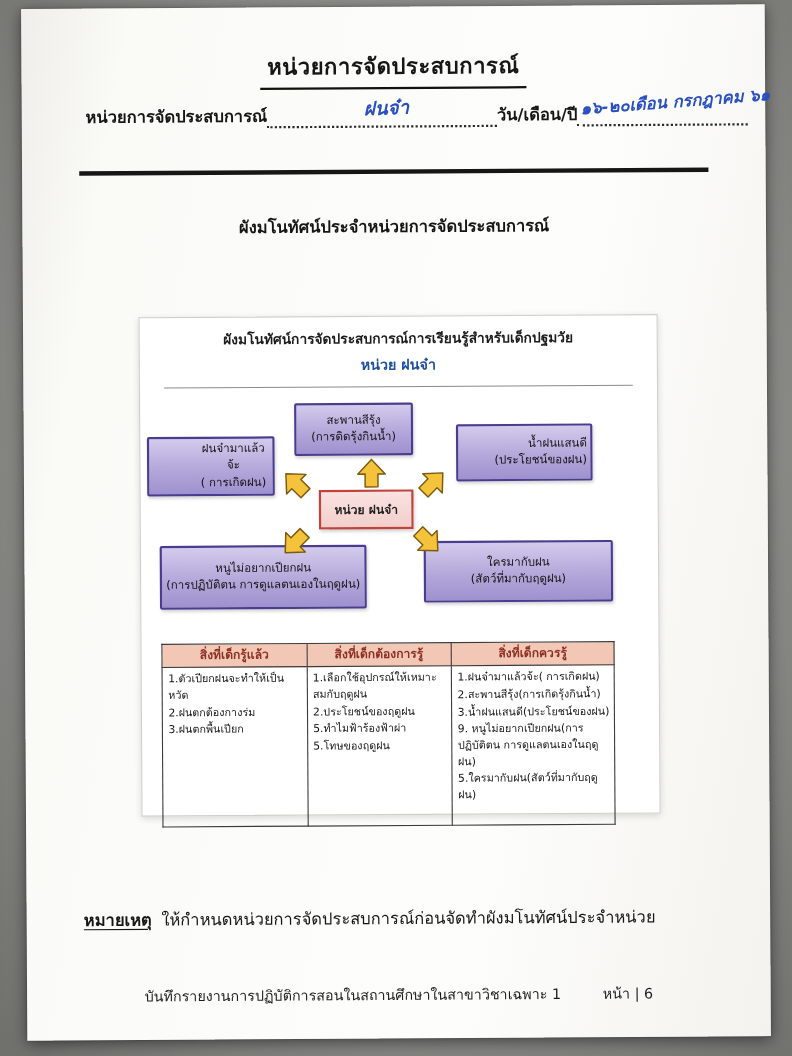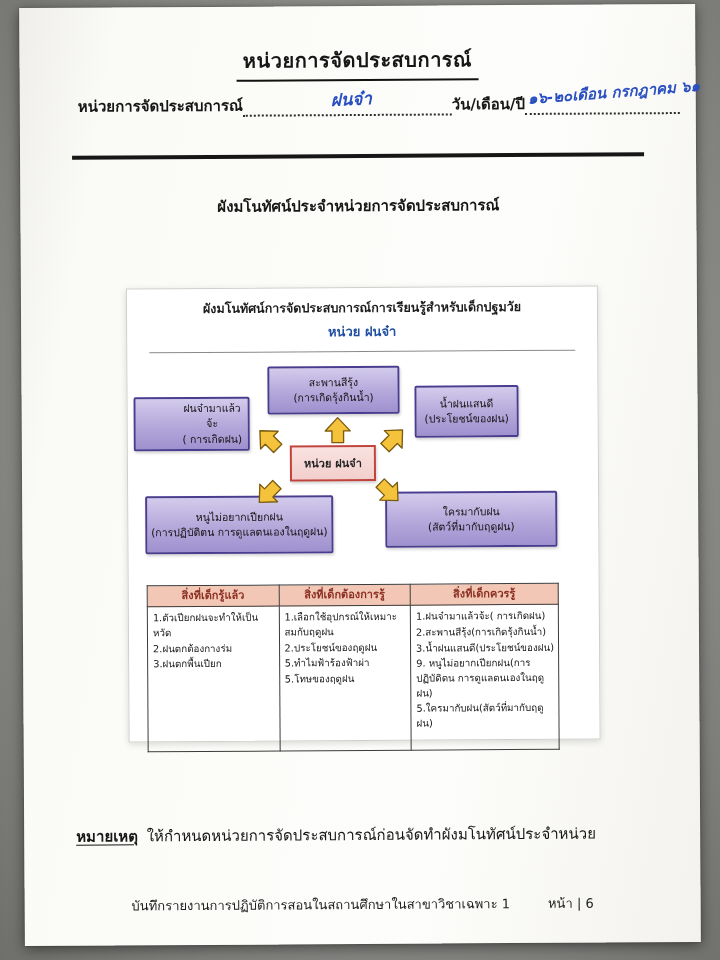--- a/index.html
+++ b/index.html
@@ -56,23 +56,23 @@
   .card-subtitle{position:absolute;top:33px;left:0;width:100%;text-align:center;
     font-size:13px;font-weight:bold;color:#1f4fa0;}
   .card-hr{position:absolute;top:63px;left:22px;right:22px;height:1px;background:#8a8a8a;}
   .node{
     position:absolute;display:flex;flex-direction:column;justify-content:center;
     text-align:center;font-size:10.5px;line-height:1.45;color:#111;
     background:linear-gradient(180deg,#d3cbec 0%,#b4a7da 55%,#9f91cf 100%);
     border:2px solid #4a3d8f;border-radius:2px;padding:2px 3px;box-sizing:border-box;
     box-shadow:1px 2px 3px rgba(0,0,0,0.18);
   }
-  .node-top{left:140px;top:78px;width:132px;height:48px;}
+  .node-top{left:140px;top:78px;width:108px;height:48px;}
   .node-left{left:6px;top:108px;width:116px;height:54px;padding-left:44px;}
-  .node-right{left:287px;top:98px;width:104px;height:52px;}
+  .node-right{left:287px;top:98px;width:124px;height:52px;align-items:flex-end;}
   .node-bl{left:17px;top:207px;width:188px;height:58px;}
   .node-br{left:257px;top:204px;width:172px;height:56px;}
   .node-center{
     position:absolute;left:162px;top:157px;width:86px;height:36px;
     display:flex;align-items:center;justify-content:center;text-align:center;
     font-size:11px;font-weight:bold;color:#222;
     background:linear-gradient(180deg,#f9e2e0,#f2cfcc);
     border:2px solid #c0443c;box-shadow:1px 2px 3px rgba(0,0,0,0.18);
     box-sizing:border-box;
   }
@@ -127,21 +127,21 @@
 
     <div class="section-title">ผังมโนทัศน์ประจำหน่วยการจัดประสบการณ์</div>
 
     <div class="card">
       <div class="card-title">ผังมโนทัศน์การจัดประสบการณ์การเรียนรู้สำหรับเด็กปฐมวัย</div>
       <div class="card-subtitle">หน่วย ฝนจ๋า</div>
       <div class="card-hr"></div>
 
       <div class="node node-top">
         <div>สะพานสีรุ้ง</div>
-        <div>(การเกิดรุ้งกินน้ำ)</div>
+        <div>(การดิดรุ้งกินน้ำ)</div>
       </div>
       <div class="node node-left">
         <div>ฝนจ๋ามาแล้วจ้ะ</div>
         <div>( การเกิดฝน)</div>
       </div>
       <div class="node node-right">
         <div>น้ำฝนแสนดี</div>
         <div>(ประโยชน์ของฝน)</div>
       </div>
       <div class="node node-bl">

